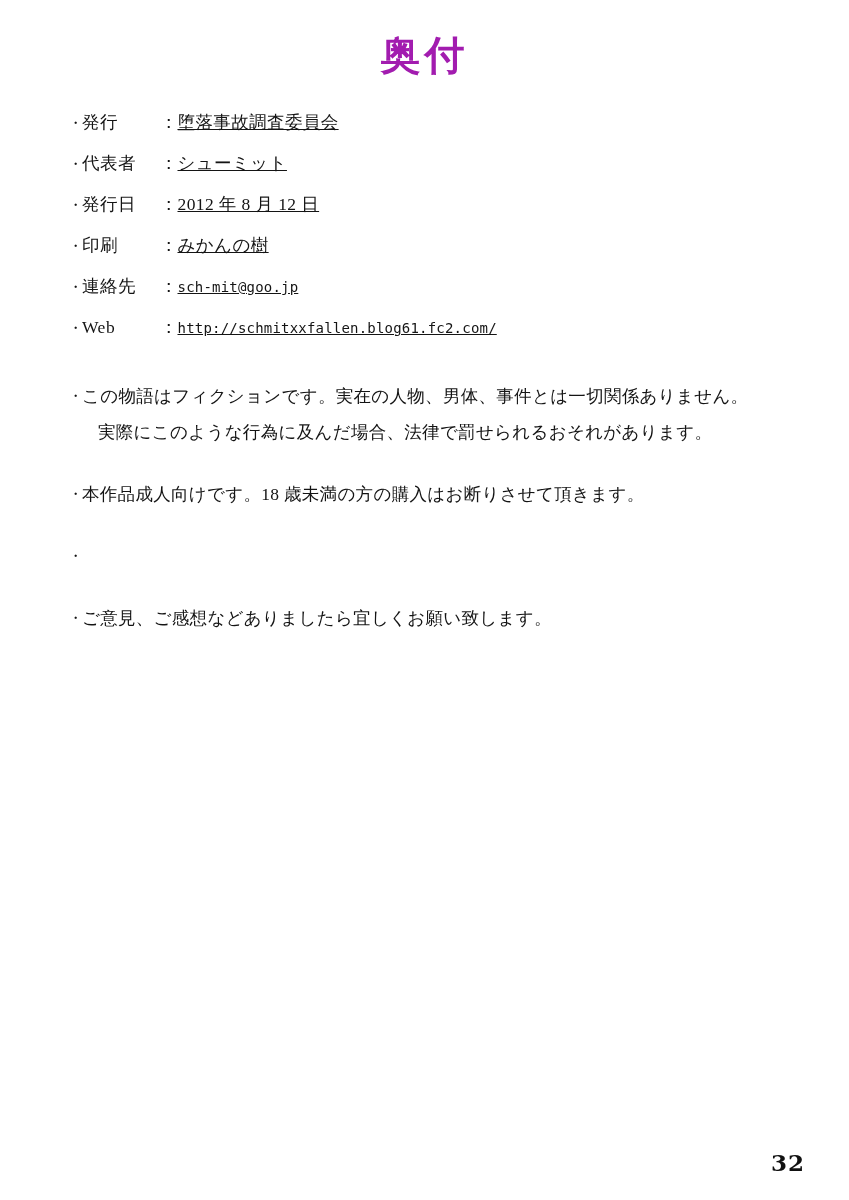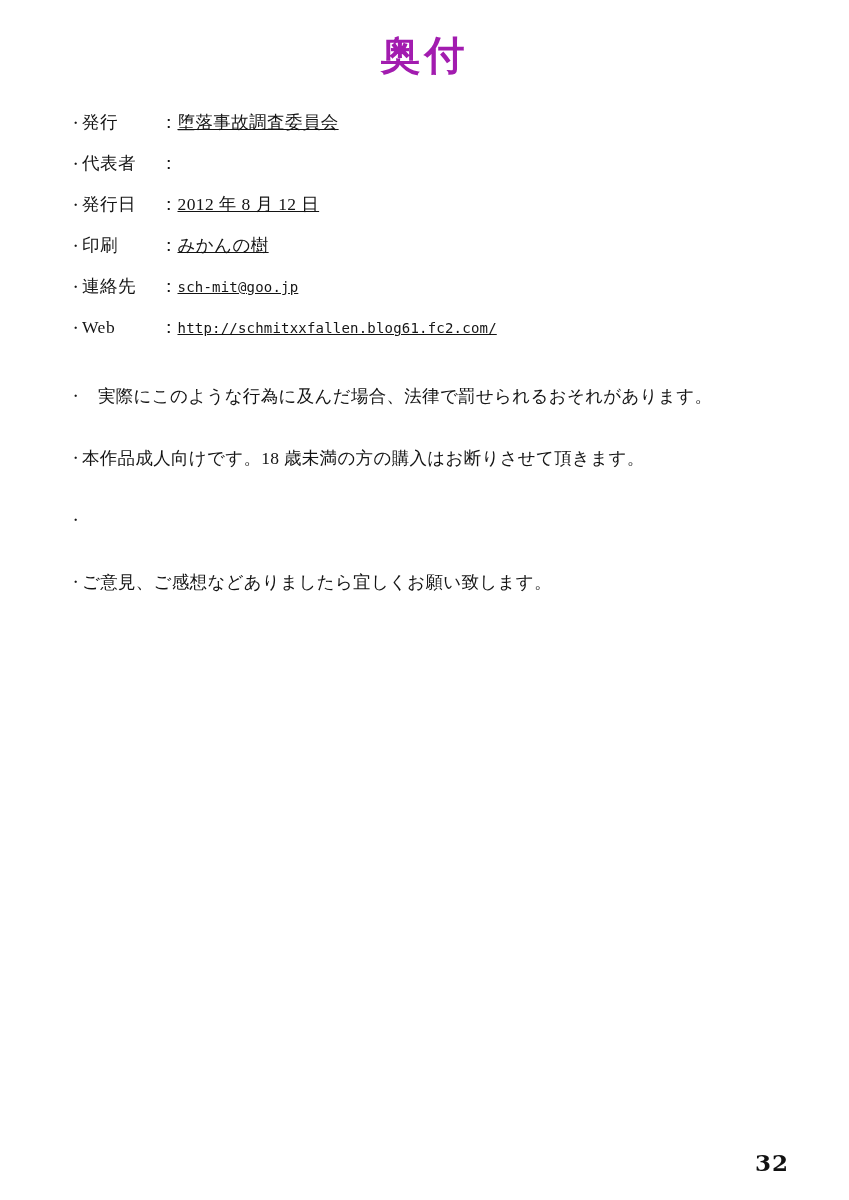--- a/index.html
+++ b/index.html
@@ -97,21 +97,21 @@
     letter-spacing: 0.3px;
   }
   .note-text .line2 {
     display: block;
     padding-left: 8px;
     margin-left: 8px;
   }
 
   .page-number {
     position: absolute;
-    right: 60px;
+    right: 44px;
     bottom: 24px;
     font-family: "DejaVu Serif", "Liberation Serif", serif;
     font-size: 23px;
     font-weight: 700;
     color: #111111;
     letter-spacing: 1px;
   }
 </style>
 </head>
 <body>
@@ -126,20 +126,21 @@
       <span class="bullet">・</span>
       <span class="info-label">発行</span>
       <span class="info-sep">：</span>
       <span class="info-value">堕落事故調査委員会</span>
     </div>
 
     <div class="info-row">
       <span class="bullet">・</span>
       <span class="info-label">代表者</span>
       <span class="info-sep">：</span>
+      <span class="info-value">シューミット</span>
     </div>
 
     <div class="info-row">
       <span class="bullet">・</span>
       <span class="info-label">発行日</span>
       <span class="info-sep">：</span>
       <span class="info-value">2012 年 8 月 12 日</span>
     </div>
 
     <div class="info-row">
@@ -163,20 +164,21 @@
       <span class="info-value mono">http://schmitxxfallen.blog61.fc2.com/</span>
     </div>
 
   </div>
 
   <div class="notes-block">
 
     <div class="note">
       <span class="bullet">・</span>
       <span class="note-text">
+        <span>この物語はフィクションです。実在の人物、男体、事件とは一切関係ありません。</span>
         <span class="line2">実際にこのような行為に及んだ場合、法律で罰せられるおそれがあります。</span>
       </span>
     </div>
 
     <div class="note">
       <span class="bullet">・</span>
       <span class="note-text">
         <span>本作品成人向けです。18 歳未満の方の購入はお断りさせて頂きます。</span>
       </span>
     </div>

